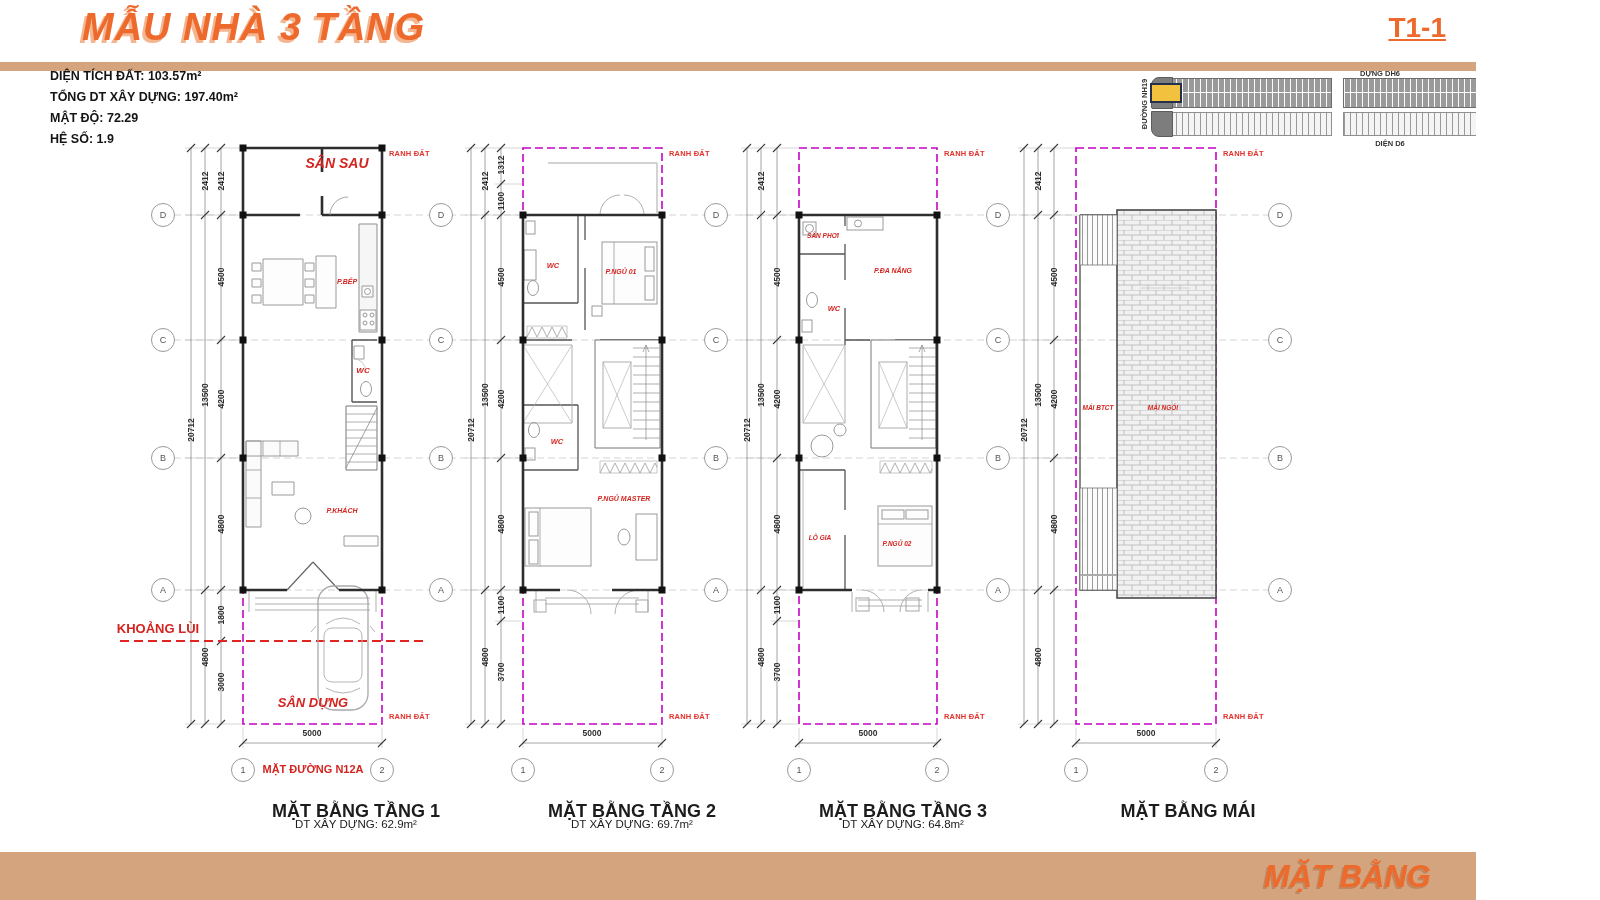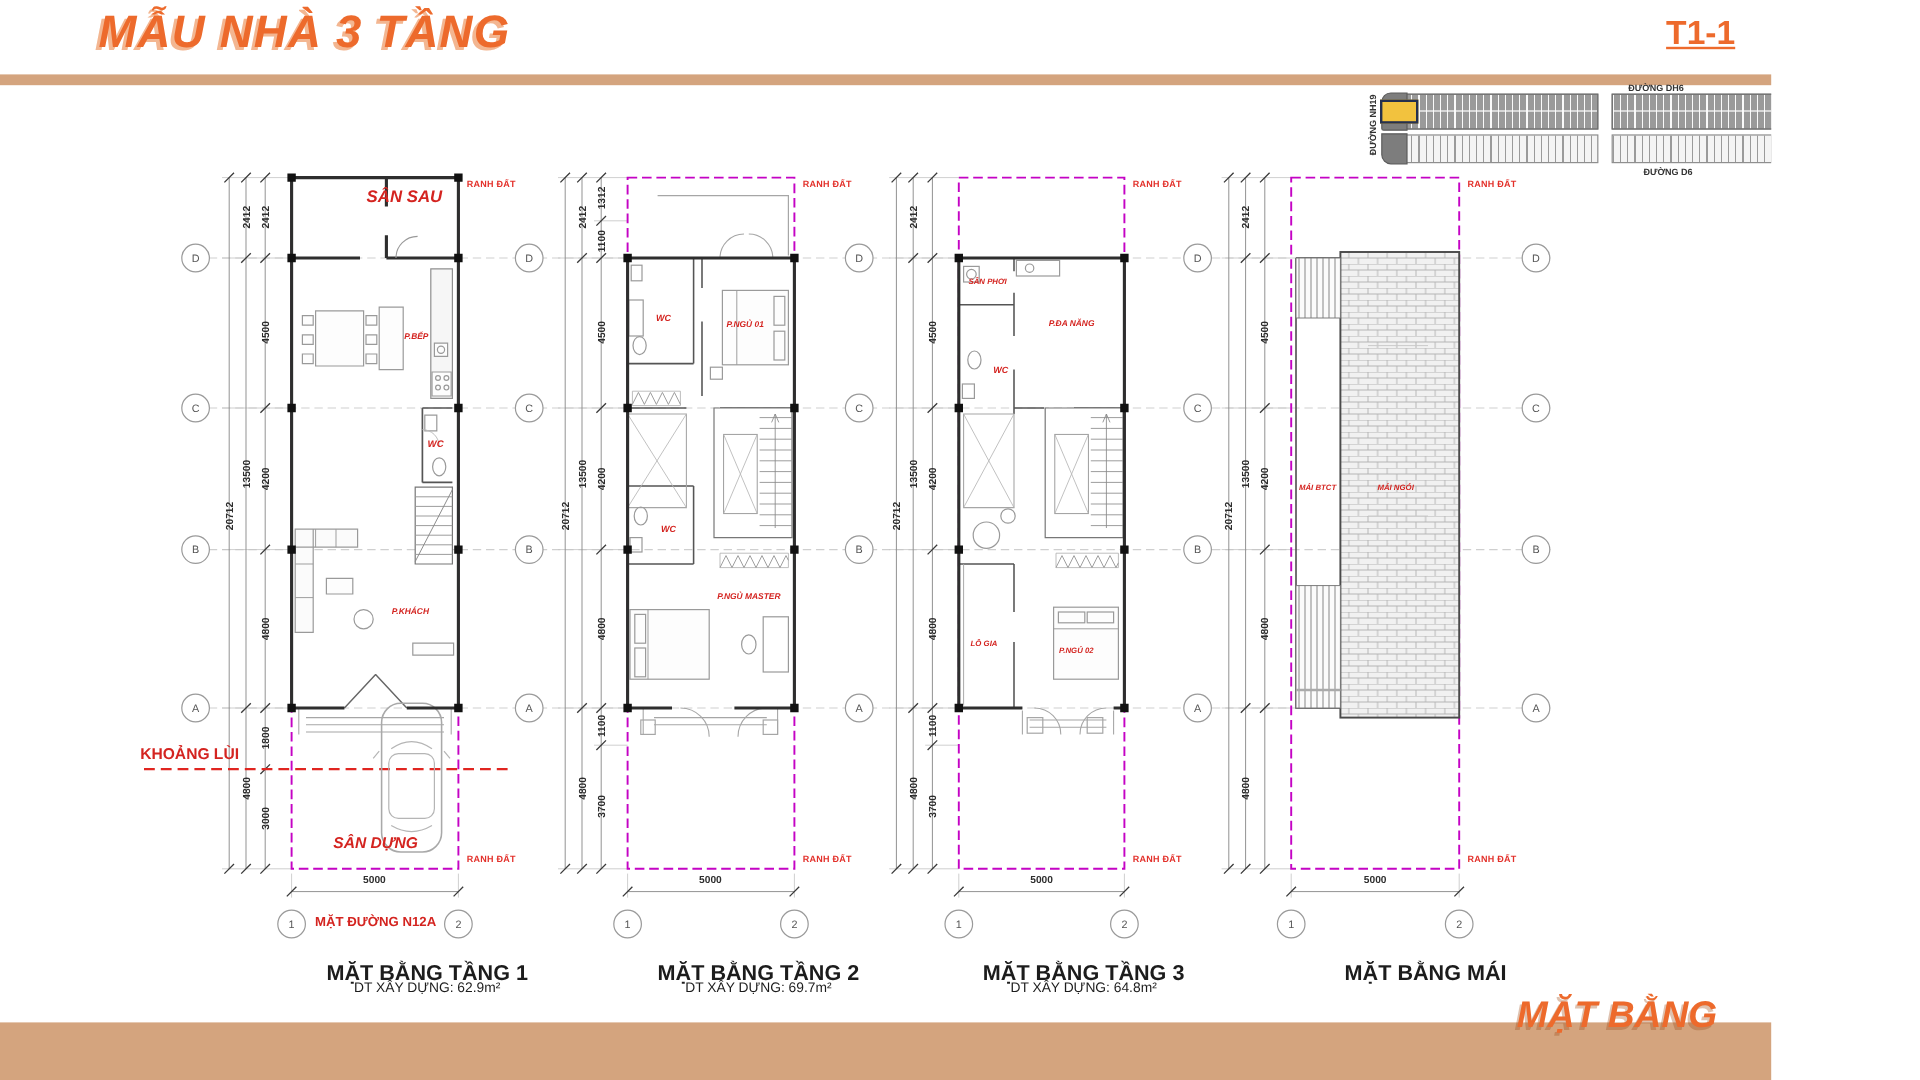--- a/index.html
+++ b/index.html
@@ -17,21 +17,21 @@
   .gcircle,.acircle{position:absolute;width:22px;height:22px;border:1px solid #9a9a9a;
        border-radius:50%;background:#fff;transform:translate(-50%,-50%);
        text-align:center;line-height:22px;font-size:9px;color:#555;}
   .cap1{position:absolute;transform:translate(-50%,0);font-size:18px;font-weight:700;color:#1c1c1c;white-space:nowrap;}
   .cap2{position:absolute;transform:translate(-50%,0);font-size:11.5px;font-weight:400;color:#1c1c1c;white-space:nowrap;}
   .band{position:absolute;left:0;width:1600px;background:#d4a47e;}
   .title{position:absolute;left:82px;top:6px;font-size:38px;font-weight:900;font-style:italic;
        color:#ed6a2c;letter-spacing:1px;text-shadow:-3px 3px 0 #f3b691;}
   .code{position:absolute;right:30px;top:12px;font-size:28px;font-weight:800;color:#ed6a2c;text-decoration:underline;}
   .stats{position:absolute;left:50px;top:66px;font-size:12.5px;font-weight:700;color:#141414;line-height:21px;}
-  .footer-label{position:absolute;right:45px;top:828px;font-size:31px;font-weight:800;font-style:italic;
+  .footer-label{position:absolute;right:45px;top:859px;font-size:31px;font-weight:800;font-style:italic;
        color:#ed6a2c;text-shadow:-2px 2px 0 rgba(160,80,30,.35);}
   
   .parcels-top{position:absolute;height:28px;background:#9a9a9a;border:1px solid #6c6c6c;
      background-image:repeating-linear-gradient(90deg,rgba(255,255,255,.95) 0 1px,transparent 1px 6px),
                       linear-gradient(#fff,#fff);background-size:100% 100%,100% 1px;
      background-position:0 0,0 13px;background-repeat:repeat,no-repeat;}
   .parcels-bot{position:absolute;height:22px;background:#f4f4f4;border:1px solid #8f8f8f;
      background-image:repeating-linear-gradient(90deg,#9a9a9a 0 1px,transparent 1px 6px);}
   .endcap{position:absolute;width:20px;height:30px;background:#7d7d7d;border:1px solid #5c5c5c;}
   .lot-hl{position:absolute;width:28px;height:16px;background:#f2c23e;border:2px solid #25304e;}
@@ -39,34 +39,40 @@
   .vert{transform:translate(-50%,-50%) rotate(-90deg);}
 </style>
 </head>
 <body>
 
 <div id="sheet">
 
   <div class="title">MẪU NHÀ 3 TẦNG</div>
   <div class="code">T1-1</div>
   <div class="band" style="top:62px;height:9px;"></div>
+  <div class="stats">
+    <div>DIỆN TÍCH ĐẤT: 103.57m²</div>
+    <div>TỔNG DT XÂY DỰNG: 197.40m²</div>
+    <div>MẬT ĐỘ: 72.29</div>
+    <div>HỆ SỐ: 1.9</div>
+  </div>
 
   <div>
     <div class="parcels-top" style="left:1157px;top:78px;width:173px;"></div>
     <div class="parcels-top" style="left:1343px;top:78px;width:210px;"></div>
     <div class="parcels-bot" style="left:1157px;top:112px;width:173px;"></div>
     <div class="parcels-bot" style="left:1343px;top:112px;width:210px;"></div>
     <div class="endcap" style="left:1151px;top:77px;border-radius:8px 0 0 2px;"></div>
     <div class="endcap" style="left:1532px;top:77px;border-radius:0 8px 2px 0;"></div>
     <div class="endcap" style="left:1151px;top:111px;height:24px;border-radius:0 0 0 8px;"></div>
     <div class="endcap" style="left:1532px;top:111px;height:24px;border-radius:0 0 8px 0;"></div>
     <div class="lot-hl" style="left:1150px;top:83px;"></div>
     <div class="lot-hl" style="left:1500px;top:85px;"></div>
-    <div class="roadlbl lbl" style="left:1380px;top:73px;">ĐƯỜNG DH6</div>
-    <div class="roadlbl lbl" style="left:1390px;top:143px;">ĐƯỜNG D6</div>
+    <div class="roadlbl lbl" style="left:1380px;top:73px;">DỰNG DH6</div>
+    <div class="roadlbl lbl" style="left:1390px;top:143px;">DIỆN D6</div>
     <div class="roadlbl vert" style="position:absolute;left:1144px;top:104px;">ĐƯỜNG NH19</div>
     <div class="roadlbl vert" style="position:absolute;left:1576px;top:108px;">ĐƯỜNG N12A</div>
   </div>
 
   <svg class="abs" style="left:0;top:0;" width="1600" height="900" viewBox="0 0 1600 900">
     <defs>
       <pattern id="brick" width="16" height="10" patternUnits="userSpaceOnUse">
         <rect width="16" height="10" fill="#f1f1f1"></rect>
         <path d="M0 0H16M0 5H16M4 0V5M12 5V10" stroke="#b3b3b3" stroke-width="0.8" fill="none"></path>
       </pattern>

